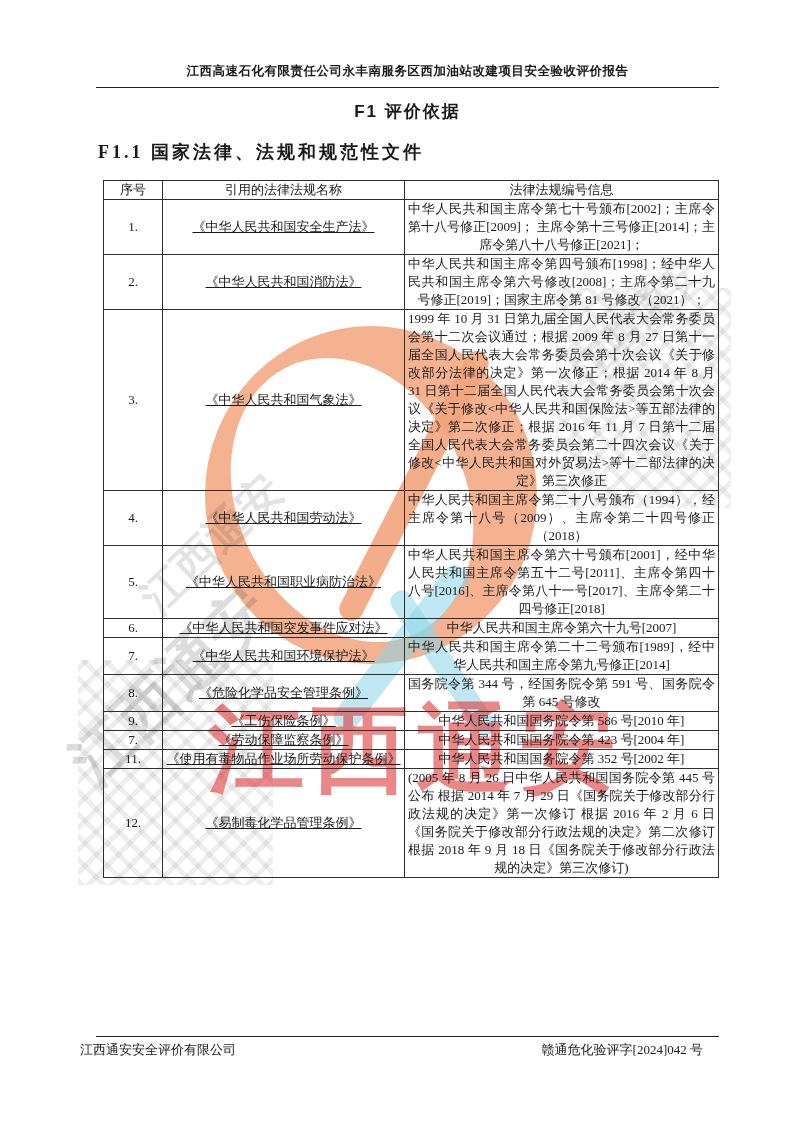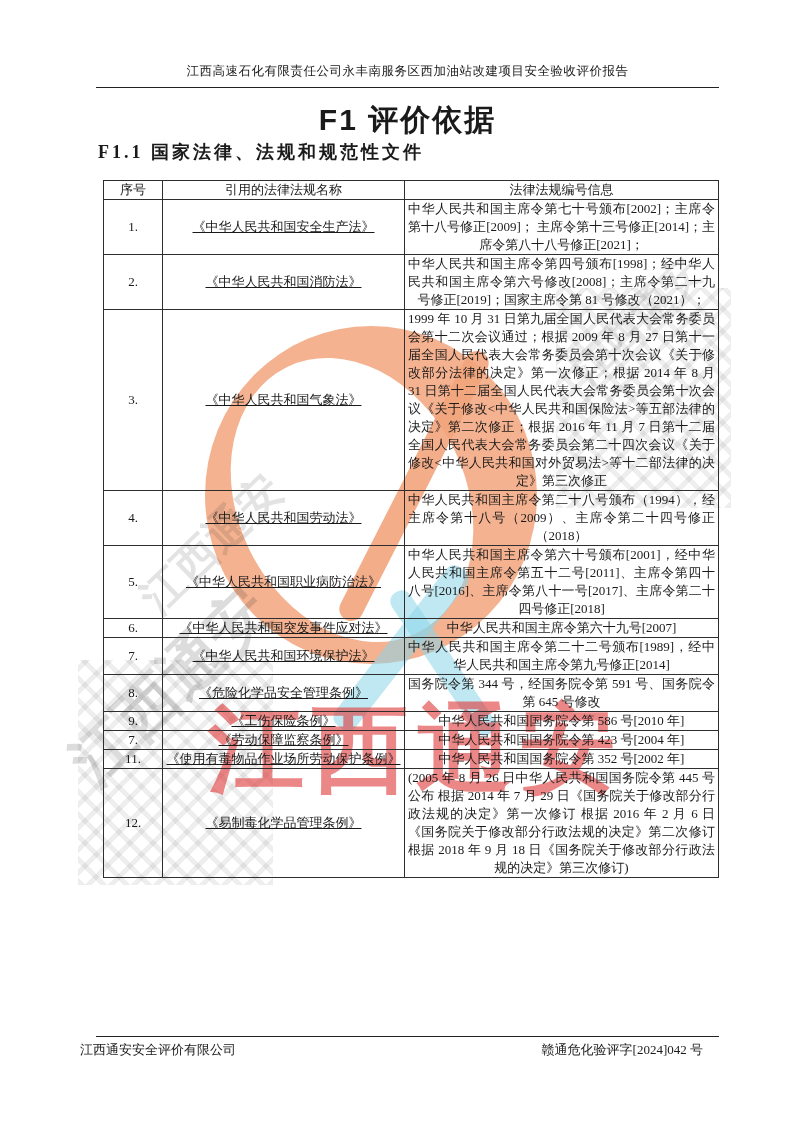--- a/index.html
+++ b/index.html
@@ -43,29 +43,29 @@
     position:absolute;color:rgba(40,40,40,.16);font-weight:bold;white-space:nowrap;
     font-family:"Liberation Sans","DejaVu Sans",sans-serif;
   }
   .wm-gray-1{left:52px;top:742px;font-size:62px;transform:rotate(-44deg);transform-origin:left top;}
   .wm-gray-2{left:128px;top:584px;font-size:44px;transform:rotate(-44deg);transform-origin:left top;opacity:.8;}
   .wm-gray-3{left:560px;top:356px;font-size:40px;transform:rotate(-44deg);transform-origin:left top;opacity:.7;}
   
   .content{position:absolute;inset:0;z-index:1;}
   .doc-header{
     position:absolute;left:96px;top:63px;width:623px;text-align:center;
-    font-size:12.5px;font-weight:400;letter-spacing:.5px;
+    font-size:12.5px;font-weight:700;letter-spacing:.5px;
   }
   .doc-header-rule{
     position:absolute;left:96px;top:87px;width:623px;height:0;
     border-top:1.6px solid #222;
   }
   .doc-title{
     position:absolute;left:96px;top:100px;width:623px;text-align:center;
-    font-size:30px;font-weight:bold;letter-spacing:2px;
+    font-size:17px;font-weight:bold;letter-spacing:2px;
     font-family:"Liberation Sans","DejaVu Sans",sans-serif;
   }
   .doc-section{
     position:absolute;left:98px;top:140px;width:623px;text-align:left;
     font-size:18px;font-weight:bold;letter-spacing:3px;
     font-family:"Liberation Serif","DejaVu Serif",serif;
   }
   table.laws{
     position:absolute;left:103px;top:180px;width:615px;
     border-collapse:collapse;table-layout:fixed;

